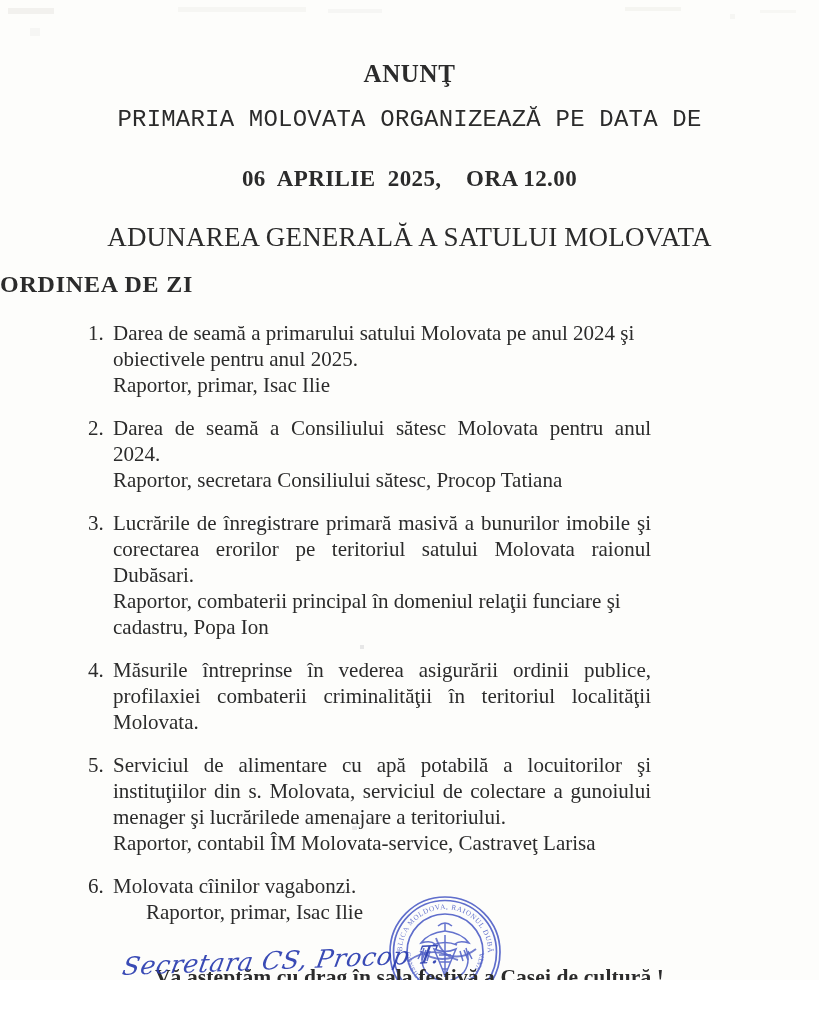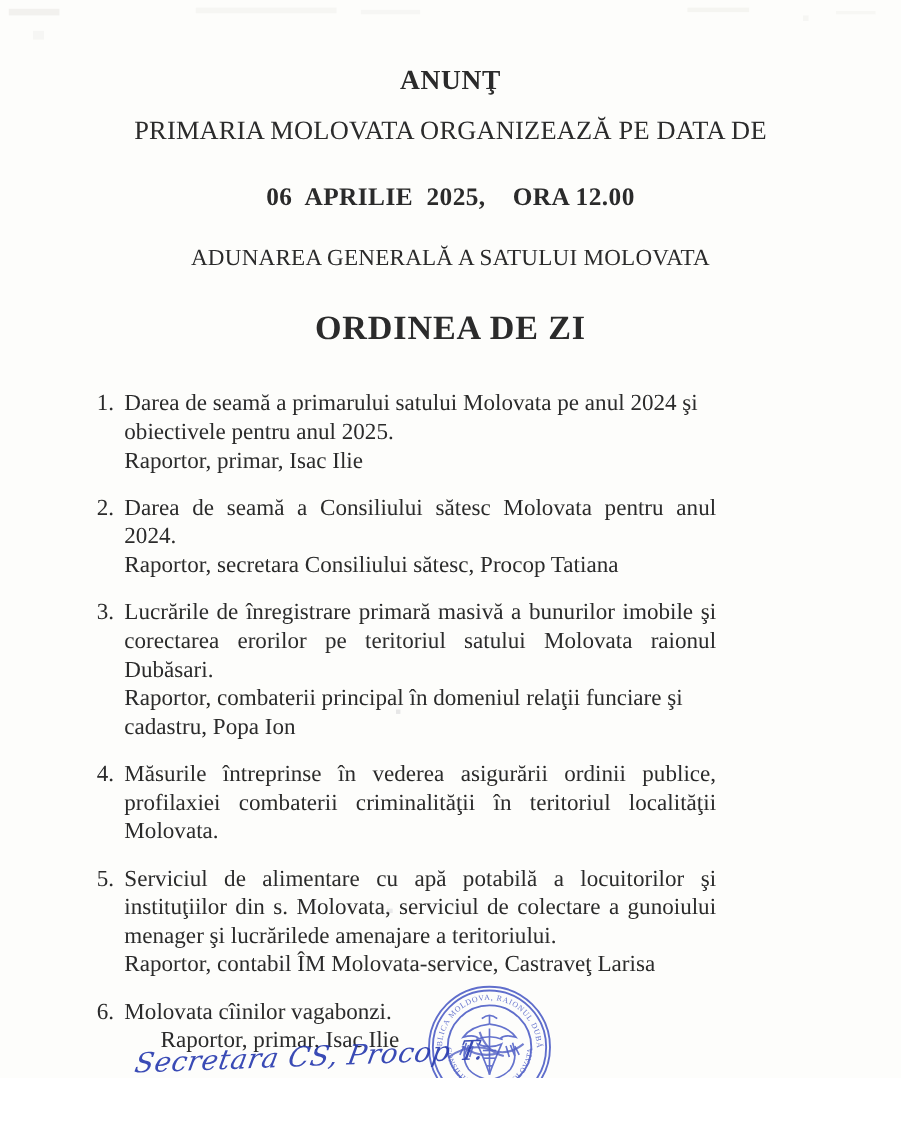--- a/index.html
+++ b/index.html
@@ -62,45 +62,45 @@
     padding-top: 60px;
     line-height: 1.1;
   }
   .title-sub {
     text-align: center;
     font-size: 24px;
     letter-spacing: .2px;
     margin: 0;
     padding-top: 18px;
     line-height: 1.15;
+    font-family: Liberation Mono, monospace;
   }
   .title-date {
     text-align: center;
     font-weight: bold;
     font-size: 23px;
     letter-spacing: .4px;
     margin: 15px;
     padding-top: 18px;
     line-height: 1.1;
     white-space: pre;
   }
   .title-assembly {
     text-align: center;
-    font-size: 21px;
+    font-size: 27px;
     letter-spacing: .2px;
     margin: 0;
     padding-top: 16px;
     line-height: 1.15;
   }
   .title-agenda {
-    text-align: center;
-    font-weight: bold;
-    font-size: 31px;
+    font-weight: bold;
+    font-size: 24px;
     letter-spacing: .8px;
-    margin: 16px;
+    margin: 0;
     padding-top: 18px;
     line-height: 1.1;
   }
 
   
   .agenda {
     margin: 0;
     padding: 22px 168px 0 88px;
   }
   .agenda-item {

